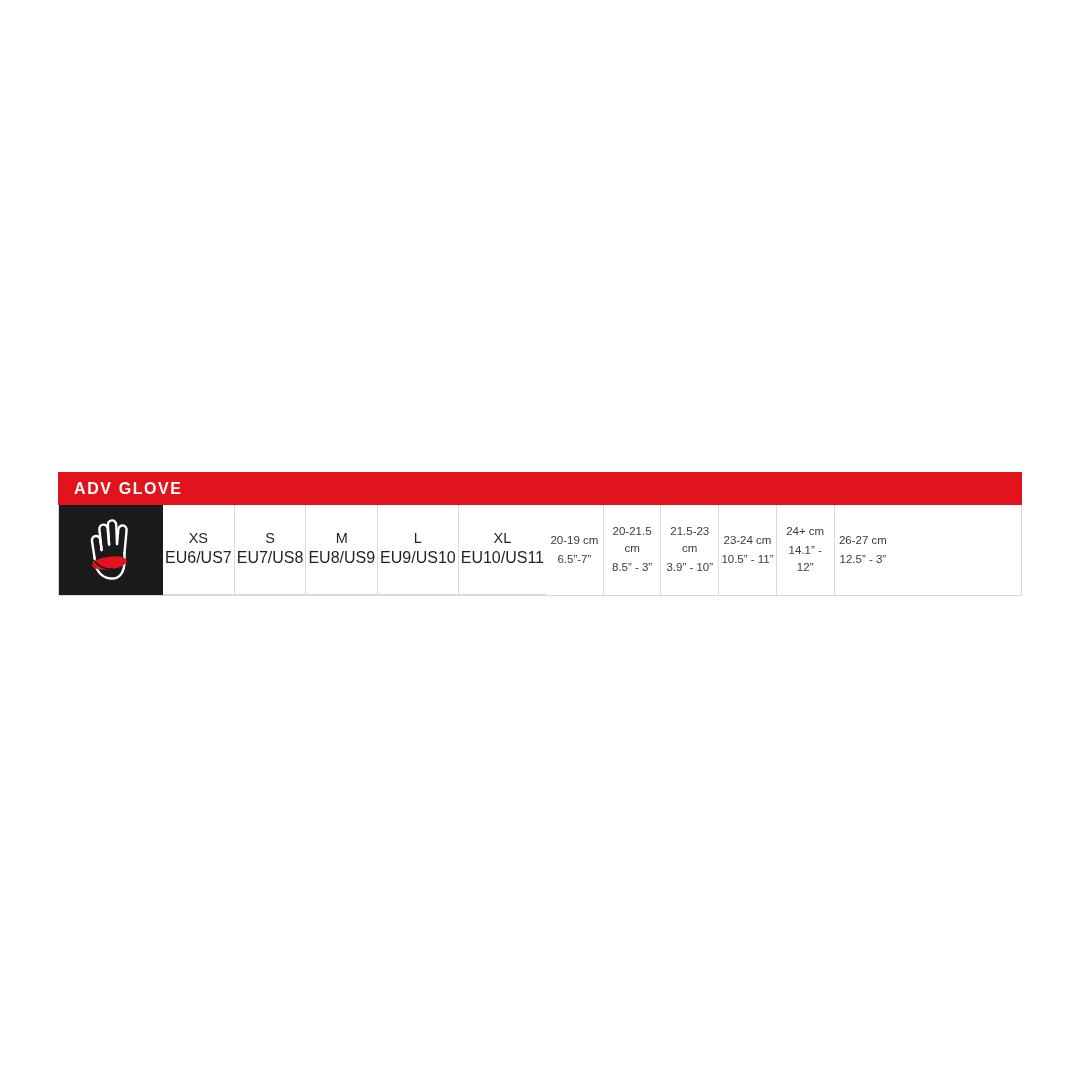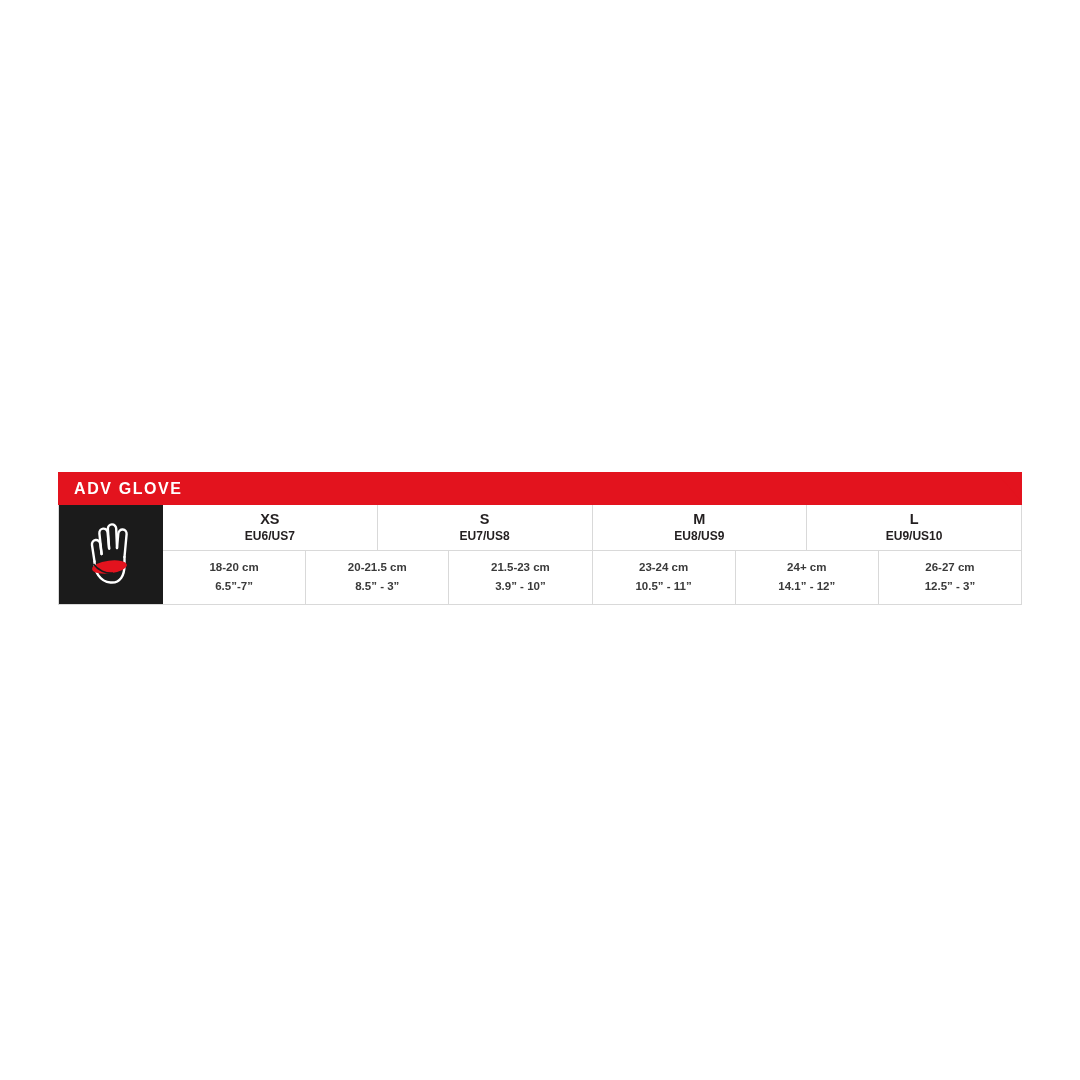--- a/index.html
+++ b/index.html
@@ -66,22 +66,21 @@
     padding: 6px 0;
     box-sizing: border-box;
   }
   .icon-cell svg {
     display: block;
   }
 
   .table-wrap {
     flex: 1 1 auto;
     display: flex;
-    flex-direction: column;
-    font-weight: bold;
+    flex-direction: row;
   }
 
   .row {
     display: flex;
   }
   .row.head-row {
     border-bottom: 1px solid #d9d9d9;
   }
   .cell {
     flex: 1 1 0;
@@ -98,21 +97,21 @@
     border-left: none;
   }
   .head-row .cell {
     padding: 5px 2px 6px;
   }
   .size-label {
     font-size: 14.5px;
     line-height: 1.25;
   }
   .size-sub {
-    font-size: 12px;
+    font-size: 16px;
     line-height: 1.35;
   }
   .meas-row .cell {
     padding: 8px 2px 9px;
     gap: 2px;
   }
   .meas-cm, .meas-in {
     font-size: 11.5px;
     line-height: 1.45;
     color: #3a3a3a;
@@ -159,25 +158,29 @@
           <span class="size-sub">EU7/US8</span>
         </div>
         <div class="cell">
           <span class="size-label">M</span>
           <span class="size-sub">EU8/US9</span>
         </div>
         <div class="cell">
           <span class="size-label">L</span>
           <span class="size-sub">EU9/US10</span>
         </div>
+        <div class="cell">
+          <span class="size-label">XL</span>
+          <span class="size-sub">EU10/US11</span>
+        </div>
       </div>
 
       <div class="row meas-row">
         <div class="cell">
-          <span class="meas-cm">18-20 cm</span>
+          <span class="meas-cm">20-19 cm</span>
           <span class="meas-in">6.5”-7”</span>
         </div>
         <div class="cell">
           <span class="meas-cm">20-21.5 cm</span>
           <span class="meas-in">8.5” - 3”</span>
         </div>
         <div class="cell">
           <span class="meas-cm">21.5-23 cm</span>
           <span class="meas-in">3.9” - 10”</span>
         </div>

